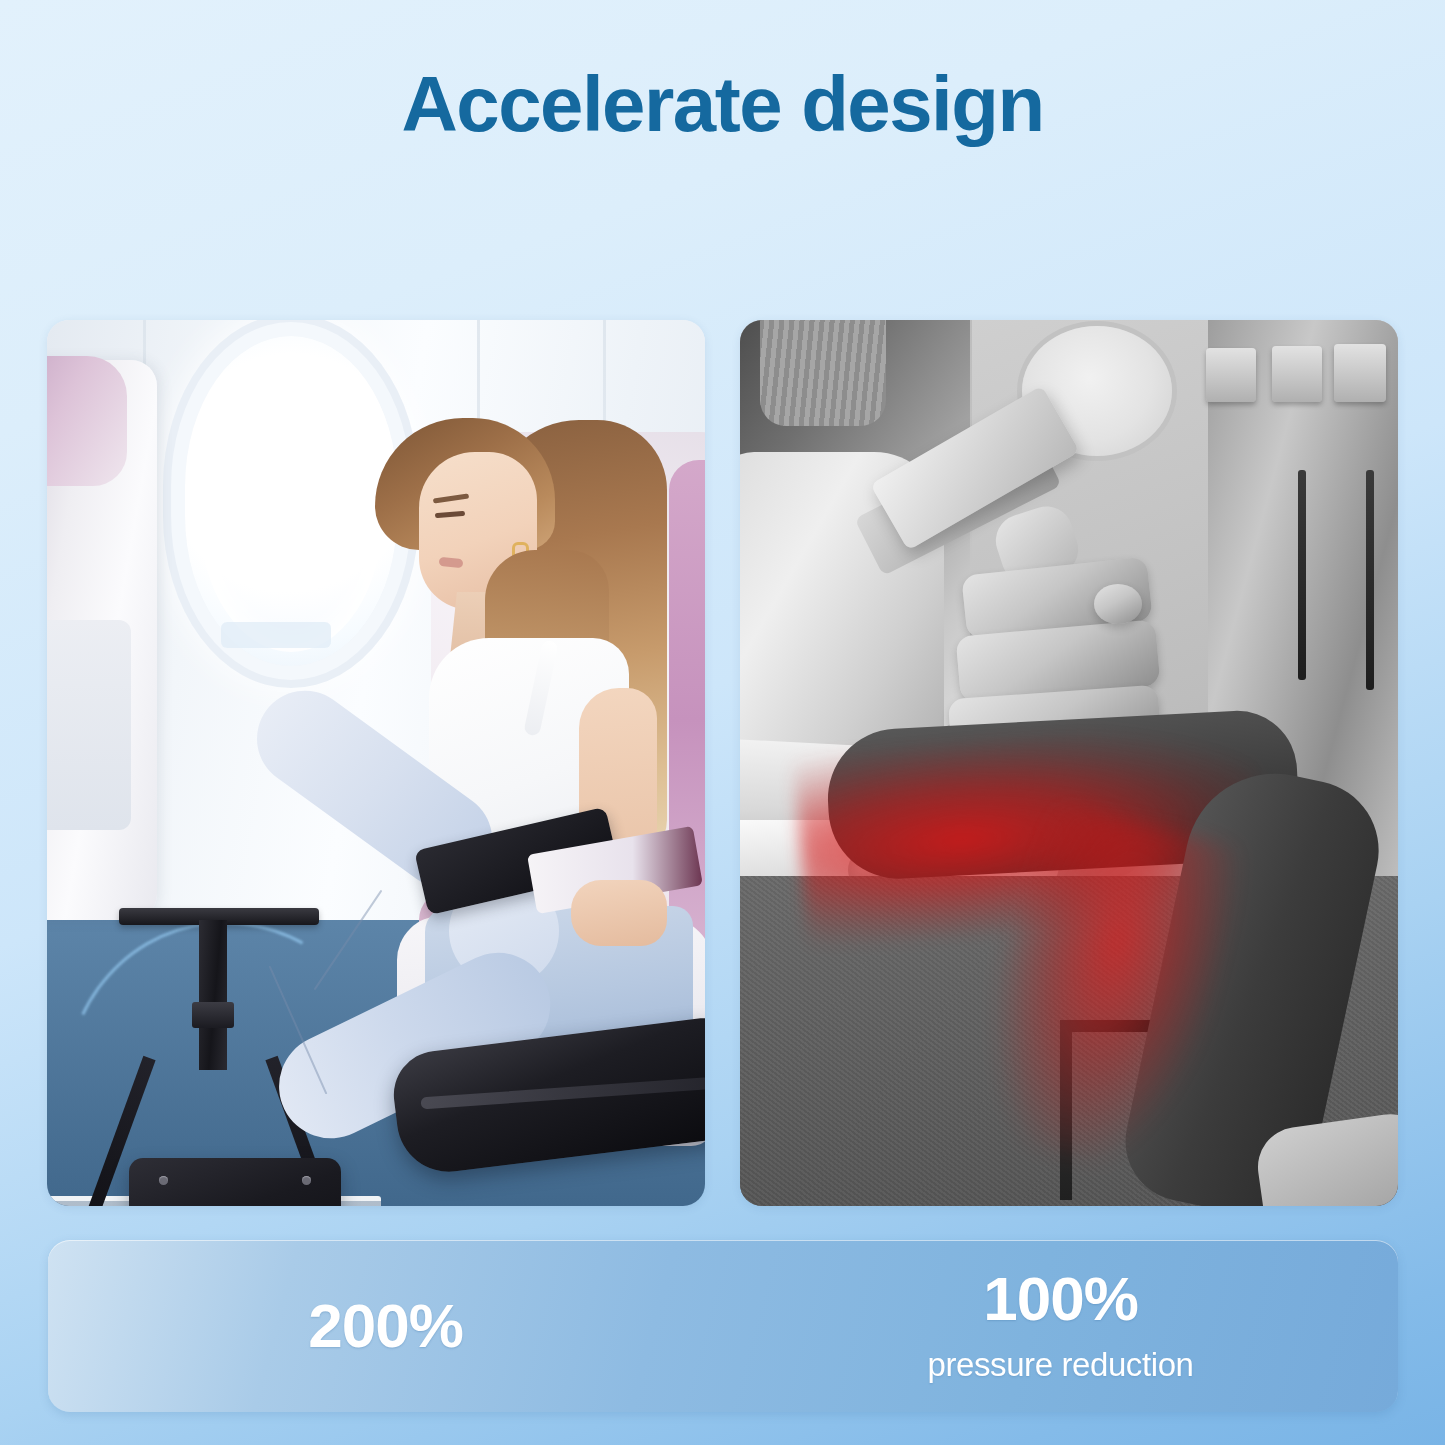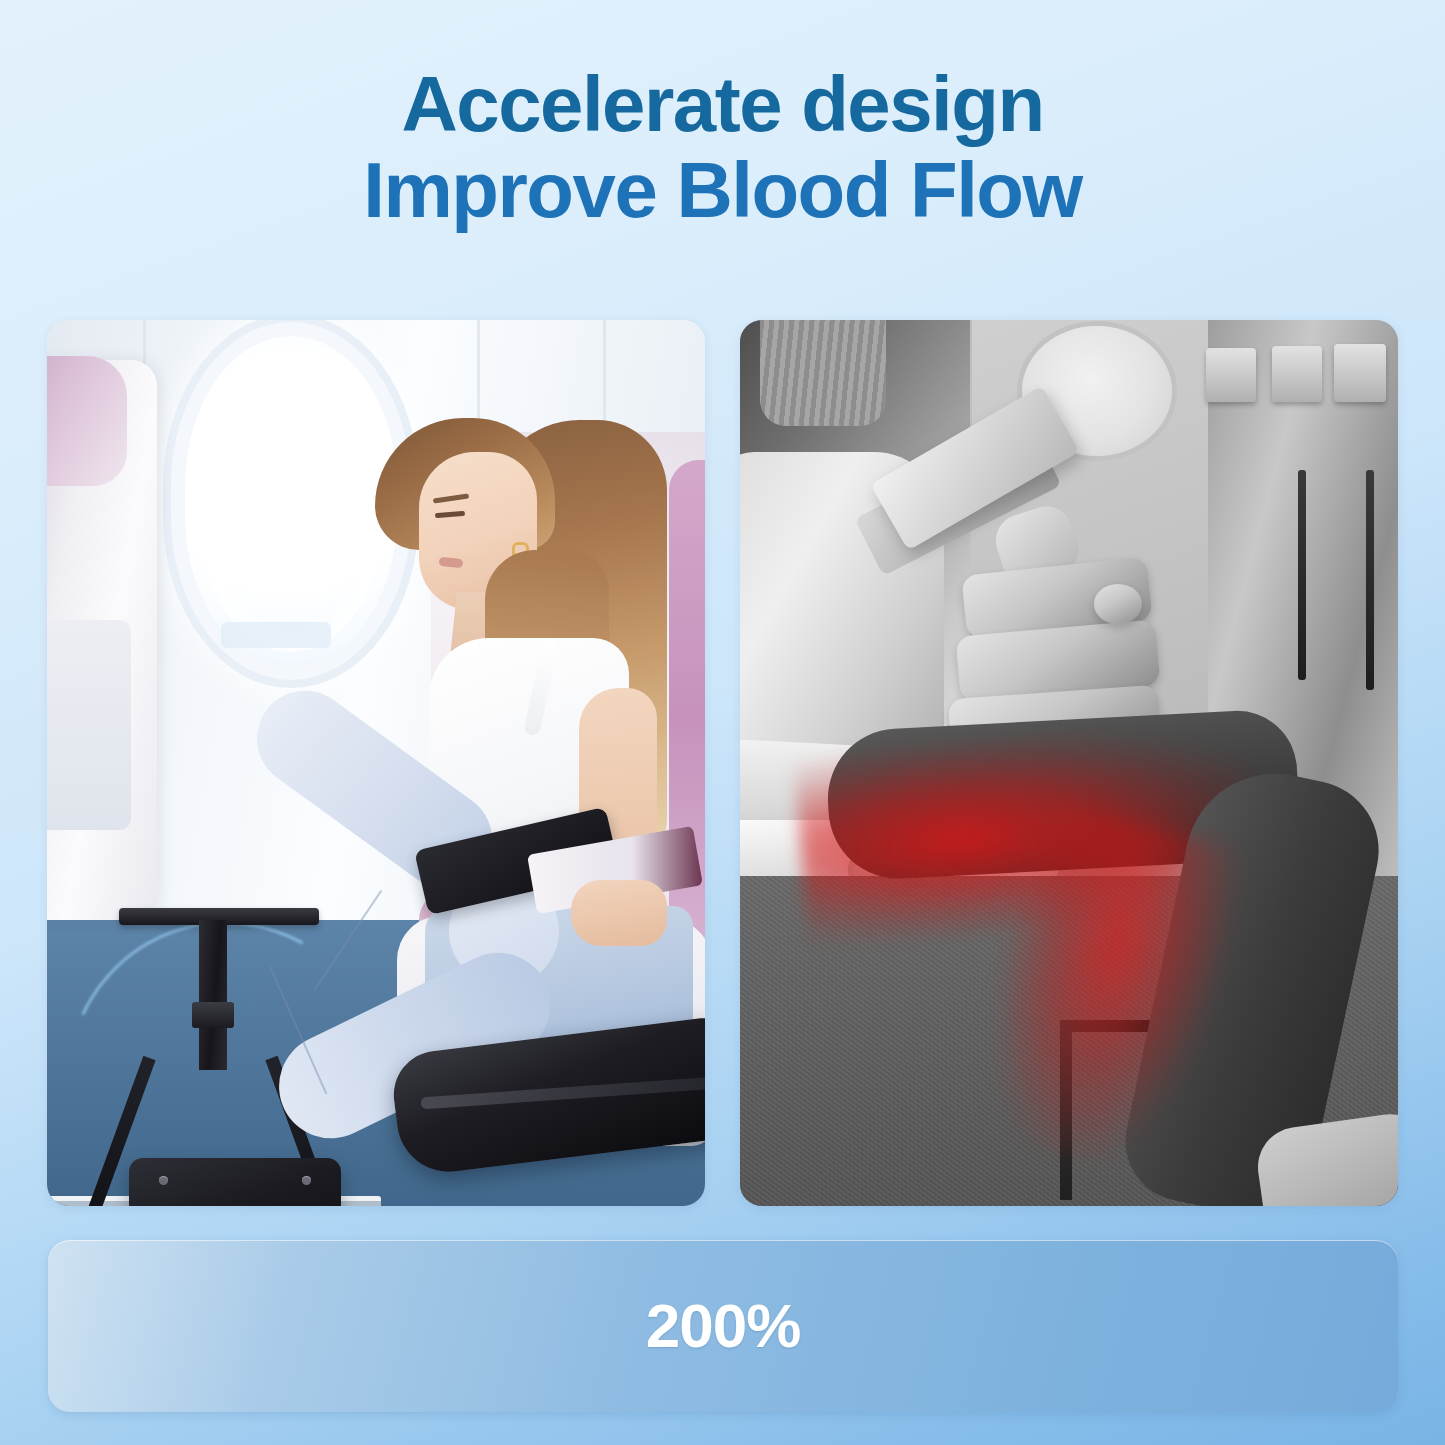--- a/index.html
+++ b/index.html
@@ -336,21 +336,20 @@
     text-shadow:0 1px 2px rgba(70,120,170,.30);
   }
 </style>
 </head>
 <body>
 
 <div id="poster">
 
   <div id="headline">
     <span class="l1">Accelerate design</span>
-    <span class="l2">Improve Blood Flow</span>
   </div>
 
   <div id="photo-row">
 
     <div class="photo" id="photo-left">
       <div class="l-wall"></div>
       <div class="l-wall-seam" style="left:96px"></div>
       <div class="l-wall-seam" style="left:430px"></div>
       <div class="l-wall-seam" style="left:556px"></div>
 
@@ -449,15 +448,19 @@
       <div class="r-glow2"></div>
       <div class="r-shoe"></div>
     </div>
 
   </div>
 
   <div id="stats">
     <div class="stat">
       <span class="num">200%</span>
     </div>
+    <div class="stat">
+      <span class="num">100%</span>
+      <span class="cap">pressure reduction</span>
+    </div>
   </div>
 
 </div>
 
 </body></html>

